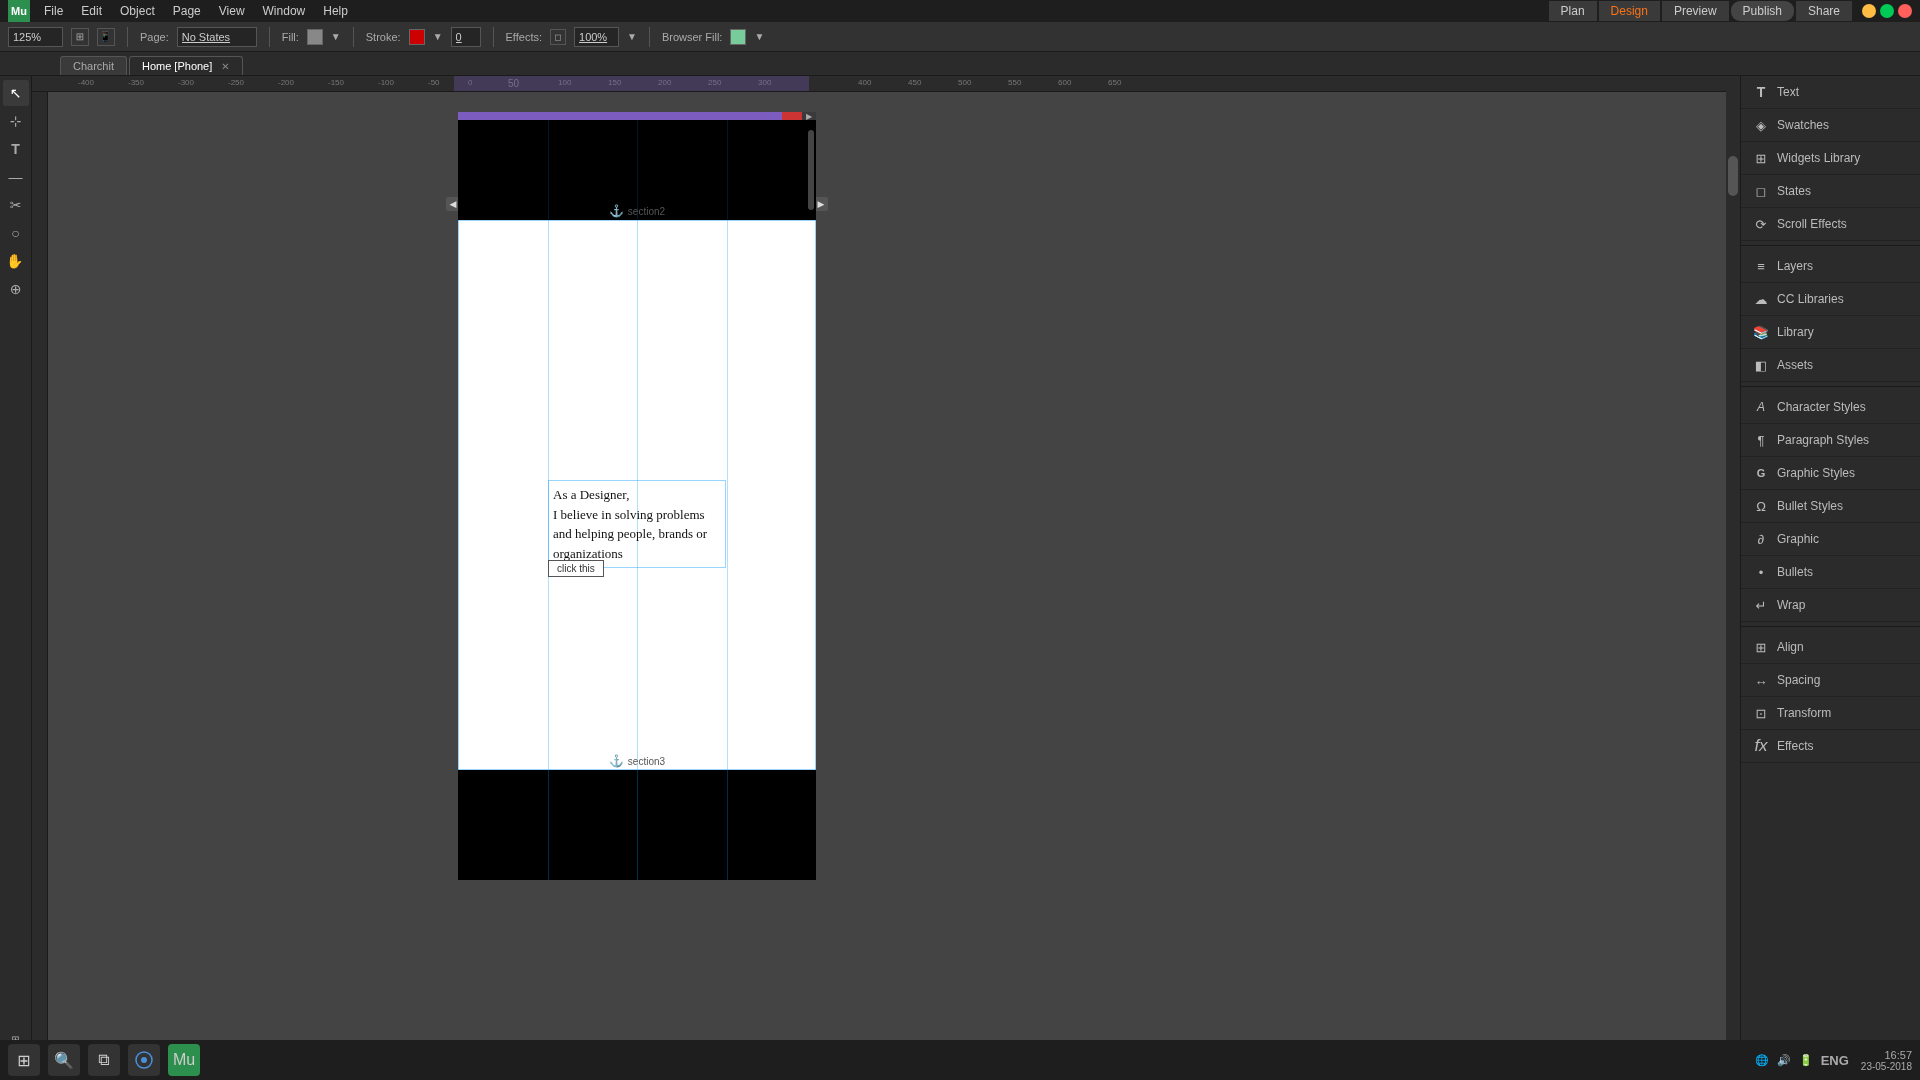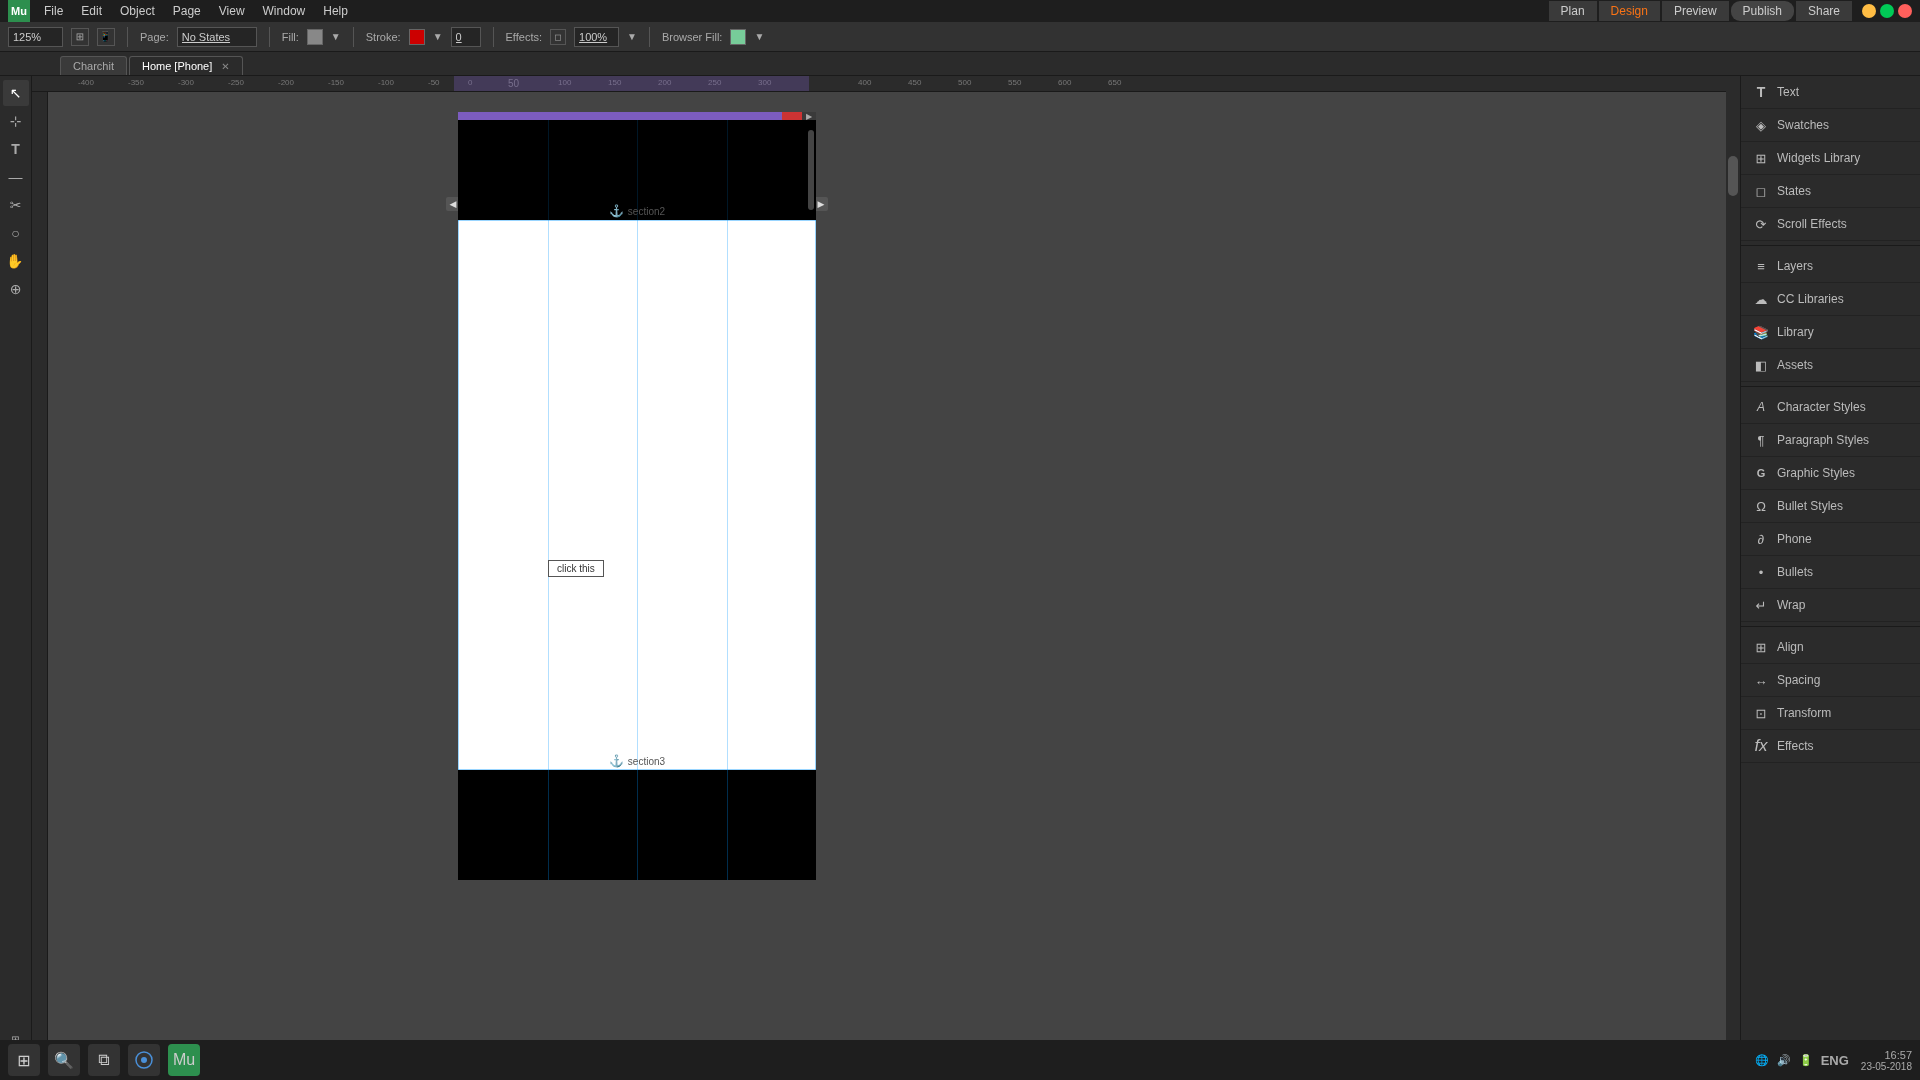--- a/index.html
+++ b/index.html
@@ -549,20 +549,23 @@
 
               <div style="position:absolute;left:0;top:0;bottom:0;width:1px;background:rgba(0,150,255,0.4);"></div>
               <div style="position:absolute;left:25%;top:0;bottom:0;width:1px;background:rgba(0,150,255,0.3);"></div>
               <div style="position:absolute;left:50%;top:0;bottom:0;width:1px;background:rgba(0,150,255,0.3);"></div>
               <div style="position:absolute;left:75%;top:0;bottom:0;width:1px;background:rgba(0,150,255,0.3);"></div>
               <div style="position:absolute;right:0;top:0;bottom:0;width:1px;background:rgba(0,150,255,0.4);"></div>
 
               <div style="position:absolute;left:0;right:0;top:0;height:1px;background:rgba(0,150,255,0.4);"></div>
               <div style="position:absolute;left:0;right:0;bottom:0;height:1px;background:rgba(0,150,255,0.4);"></div>
 
+              <div class="text-block">
+                <p style="font-size:13px;line-height:1.5;font-family:Georgia,serif;color:#111;">As a Designer,<br>I believe in solving problems and helping people, brands or organizations</p>
+              </div>
 
               <div class="cta-btn">
                 <span>click this</span>
               </div>
             </div>
           </div>
 
           <div style="position:relative;">
             <div class="section-label" style="position:absolute;top:-16px;left:50%;transform:translateX(-50%);z-index:10;">
               <span class="anchor-icon">⚓</span>
@@ -636,21 +639,21 @@
     <div class="panel-item">
       <div class="panel-icon" style="font-size:11px;font-weight:bold;">G</div>
       <span>Graphic Styles</span>
     </div>
     <div class="panel-item">
       <div class="panel-icon">Ω</div>
       <span>Bullet Styles</span>
     </div>
     <div class="panel-item">
       <div class="panel-icon">∂</div>
-      <span>Phone</span>
+      <span>Graphic</span>
     </div>
     <div class="panel-item">
       <div class="panel-icon">•</div>
       <span>Bullets</span>
     </div>
     <div class="panel-item">
       <div class="panel-icon">↵</div>
       <span>Wrap</span>
     </div>
     <div class="panel-divider"></div>

